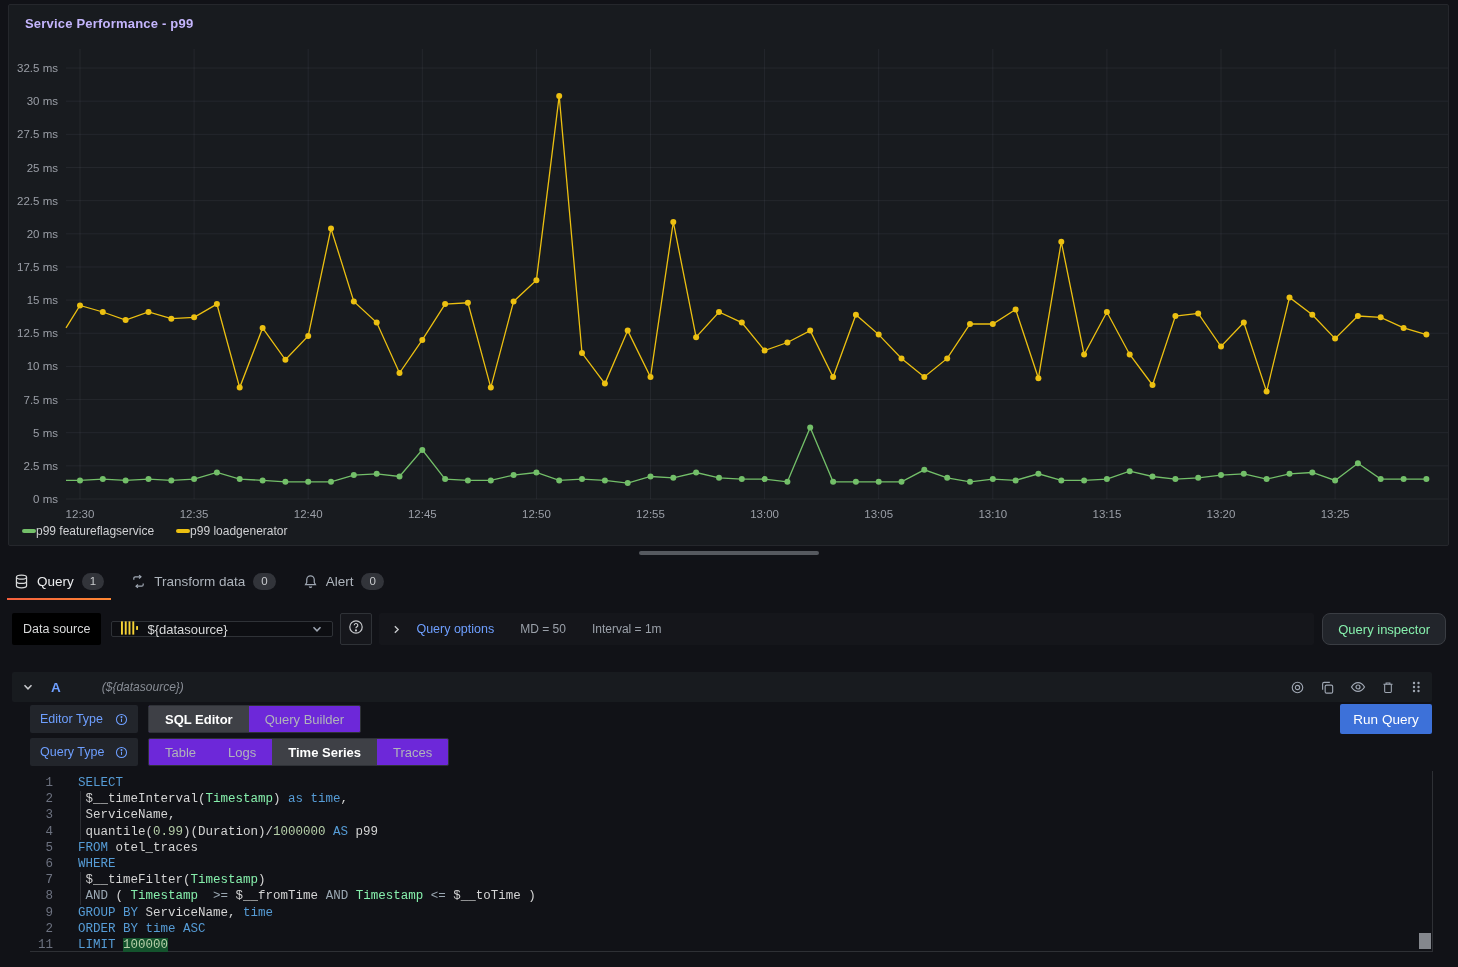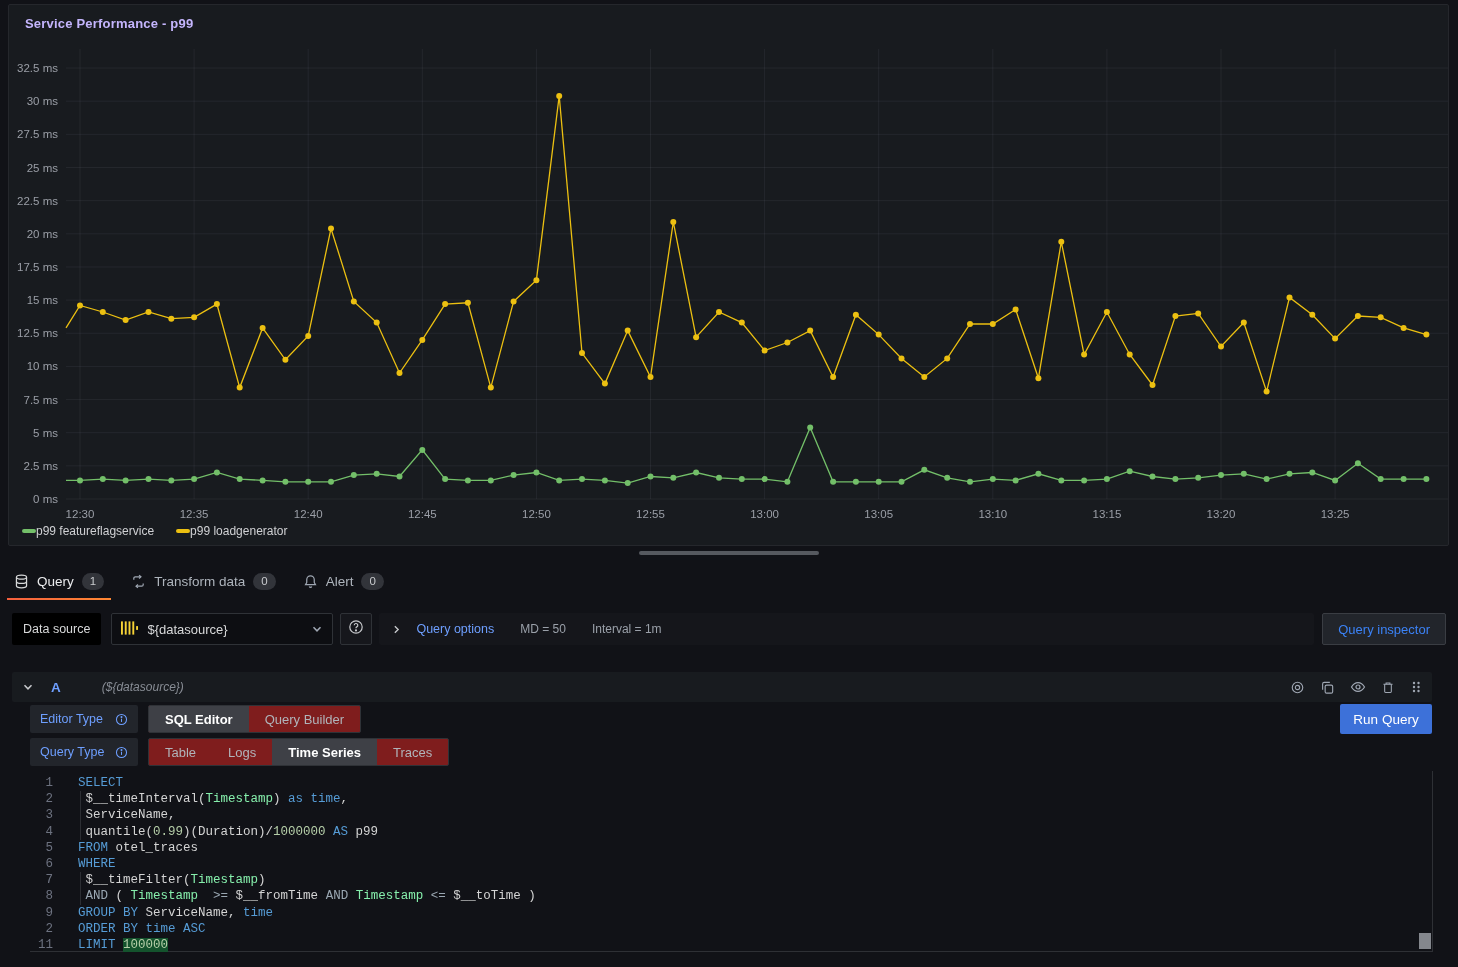--- a/index.html
+++ b/index.html
@@ -33,53 +33,53 @@
   .tab.active::after { content:""; position:absolute; left:0; right:0; bottom:0; height:2px;
     background:linear-gradient(90deg,#f55f3e,#ff8833); }
   .badge { background:#32343a; color:#c9cbce; border-radius:9px; font-size:11.5px;
     padding:1px 8px; line-height:15px; }
 
   
   .toolbar { position:absolute; top:613px; left:12px; width:1434px; height:32px;
     display:flex; align-items:center; }
   .ds-label { background:#000000; height:32px; display:flex; align-items:center; padding:0 11px;
     font-size:12.5px; border-radius:2px; color:#d8d9da; font-weight:500; }
-  .ds-select { width:222px; height:32px; background:#0d0e12; border:1px solid #2f3237;
+  .ds-select { width:222px; height:16px; background:#0d0e12; border:1px solid #2f3237;
     display:flex; align-items:center; gap:9px; padding:0 9px; margin-left:10px; border-radius:2px;
     font-size:13px; cursor:pointer; }
   .ds-caret { margin-left:auto; color:#9fa7b3; display:flex; }
   .help-btn { width:32px; height:32px; border:1px solid #2f3237; background:#16171c;
     border-radius:2px; margin-left:7px; display:flex; align-items:center; justify-content:center;
     color:#c7c9cc; cursor:pointer; }
   .options-strip { flex:1; height:32px; background:#15161b; border-radius:2px; margin-left:7px;
     display:flex; align-items:center; padding:0 12px; font-size:12.5px; cursor:pointer; }
   .qo-caret { color:#c7c9cc; display:flex; margin-right:14px; }
   .qo-link { color:#6e9fff; font-weight:500; }
   .qo-meta { color:#9aa0a9; font-size:12px; margin-left:26px; }
   .qi-btn { height:32px; margin-left:8px; background:#22252b; border:1px solid #3a3d43;
-    border-radius:2px; color:#3b82f6; font-size:13px; padding:0 15px; cursor:pointer;
+    border-radius:8px; color:#86efac; font-size:13px; padding:0 15px; cursor:pointer;
     font-family:inherit; }
 
   
   .query-header { position:absolute; top:672px; left:12px; width:1420px; height:30px;
     background:#181b1f; border-radius:2px; display:flex; align-items:center; padding:0 10px; }
   .qh-caret { color:#c7c9cc; display:flex; cursor:pointer; }
   .ref-id { color:#6e9fff; font-size:13.5px; font-weight:600; margin-left:17px; }
   .ds-hint { color:#888d95; font-style:italic; font-size:12px; margin-left:41px; }
   .qh-icons { margin-left:auto; display:flex; gap:15px; color:#9fa7b3; align-items:center; }
   .qh-icons .qicon { display:flex; cursor:pointer; }
 
   .chip { background:#22252b; display:flex; align-items:center; padding:0 10px; border-radius:2px;
     color:#6e9fff; font-size:12.5px; font-weight:500; width:108px; height:28px;
     justify-content:space-between; }
   .chip .i-info { display:flex; color:#6e9fff; cursor:pointer; }
   .editor-row { position:absolute; left:30px; display:flex; gap:10px; height:28px; }
   .row-1 { top:705px; } .row-2 { top:738px; }
   .seg-group { display:flex; border:1px solid #2f3237; border-radius:2px; overflow:hidden;
-    height:28px; background:#7f1d1d; }
+    height:28px; background:#6d28d9; }
   .seg { display:flex; align-items:center; padding:0 16px; font-size:13px; color:#b0b4ba;
     cursor:pointer; }
   .seg.active { background:#3e4046; color:#ffffff; font-weight:700; }
   .run-btn { position:absolute; top:704px; left:1340px; width:92px; height:30px; background:#3d71d9;
     color:#fff; border:none; border-radius:2px; font-size:13.5px; font-weight:500; cursor:pointer;
     font-family:inherit; }
 
   
   .sql-editor { position:absolute; top:771px; left:30px; width:1403px; height:181px;
     background:#111217; border-right:1px solid #2e3035; border-bottom:1px solid #2e3035;

